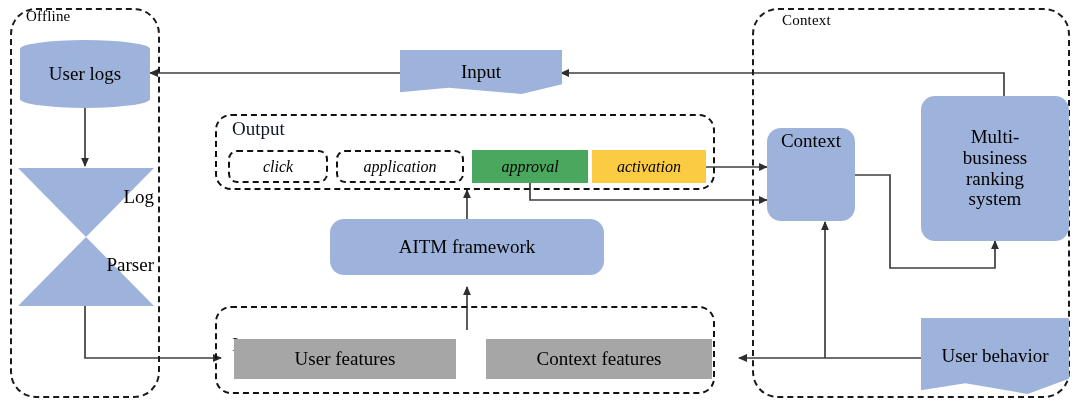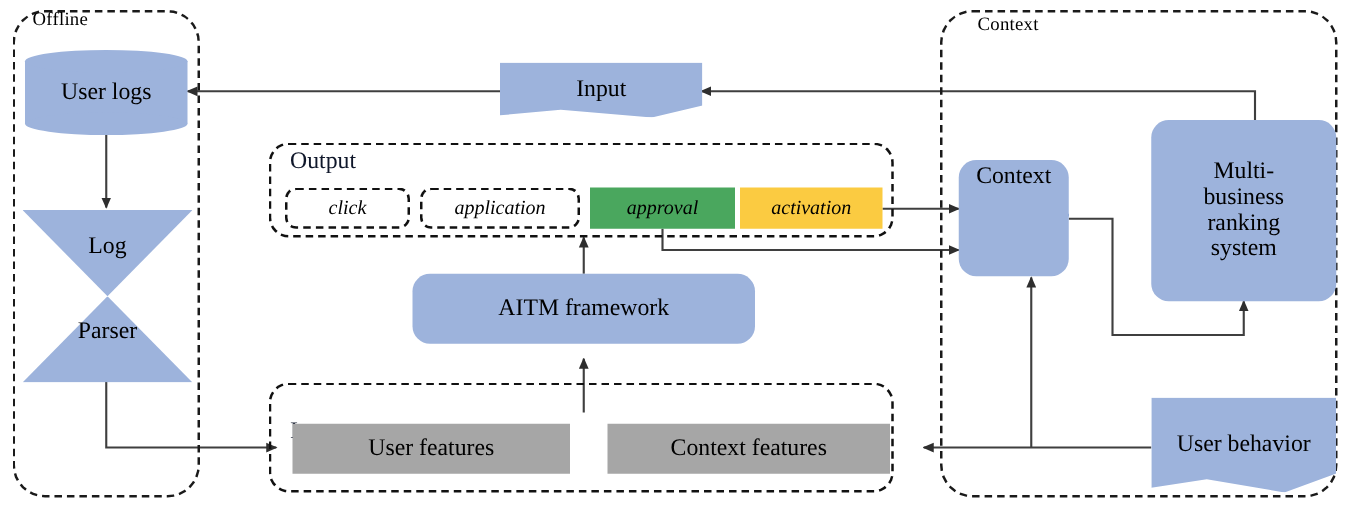--- a/index.html
+++ b/index.html
@@ -34,21 +34,21 @@
   .cyl .cap{position:absolute;left:0;width:100%;height:18px;background:#9db3dc;border-radius:50%;}
   .cyl .cap.top{top:0;}
   .cyl .cap.bot{bottom:0;}
   .cyl .txt{position:absolute;left:0;top:0;width:100%;height:100%;display:flex;
             align-items:center;justify-content:center;font-size:19px;}
 
   .hourglass{position:absolute;}
   .hourglass .tri{position:absolute;left:0;width:100%;height:50%;background:#9db3dc;}
   .hourglass .tri.up{top:0;clip-path:polygon(0 0,100% 0,50% 100%);}
   .hourglass .tri.dn{bottom:0;clip-path:polygon(50% 0,100% 100%,0 100%);}
-  .hourglass .t1,.hourglass .t2{position:absolute;left:0;width:100%;text-align:center;font-size:19px;}
+  .hourglass .t1,.hourglass .t2{position:absolute;left:0;width:100%;text-align:right;font-size:19px;}
 
   .doc{position:absolute;background:#9db3dc;}
   .doc .txt{position:absolute;left:0;top:0;width:100%;height:100%;display:flex;
             align-items:center;justify-content:center;font-size:19px;line-height:1.12;}
 </style>
 </head>
 <body>
 
 <div id="stage">
 

